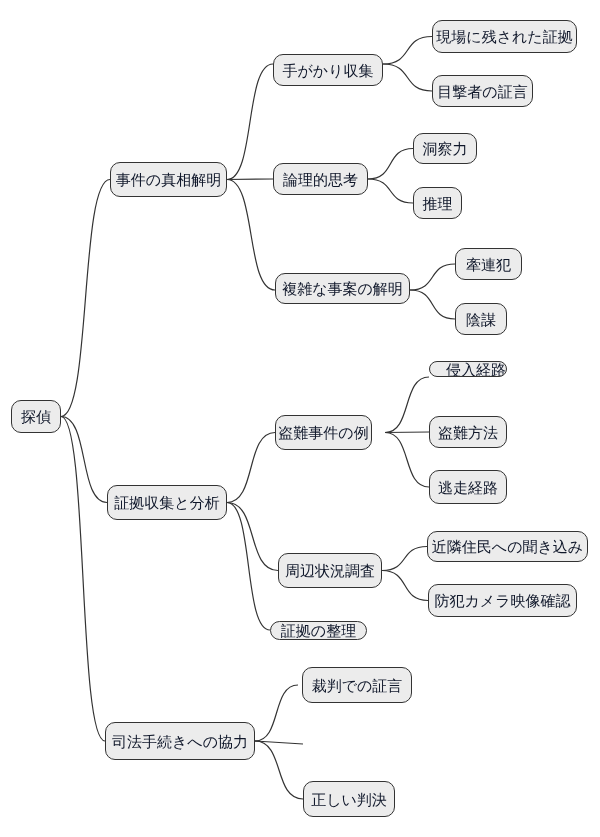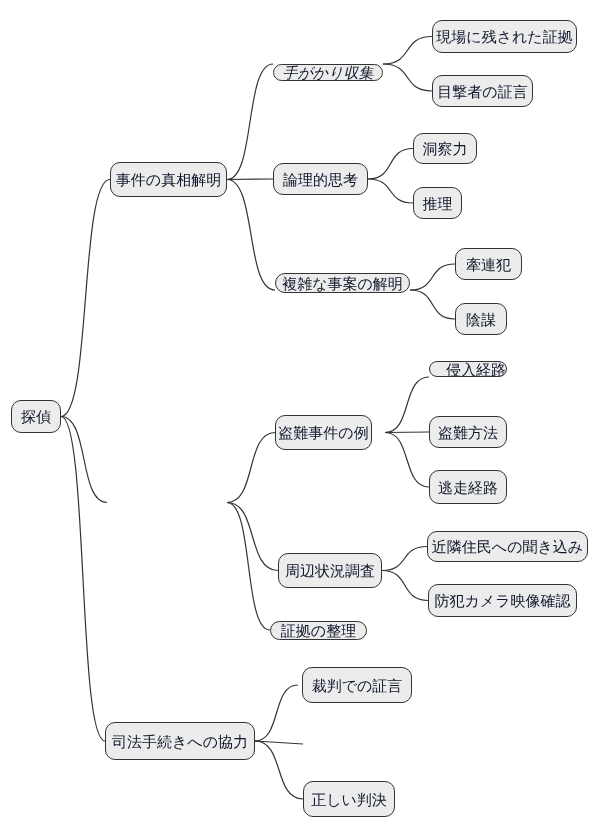--- a/index.html
+++ b/index.html
@@ -76,46 +76,49 @@
       <path d="M255,741 L303,744" fill="none" stroke="#333333" stroke-width="1.2"></path>
       <path d="M255,741 C284.76,741 273.24,799 303,799" fill="none" stroke="#333333" stroke-width="1.2"></path>
     </svg>
   <div class="node-layer">
       <div class="node" style="left: 11px; top: 400px; width: 50px; height: 33px;">
         <span class="label">探偵</span>
       </div>
       <div class="node" style="left: 110px; top: 162px; width: 117px; height: 35px;">
         <span class="label">事件の真相解明</span>
       </div>
-      <div class="node" style="left: 273px; top: 64px; width: 110px; height: 17px; font-style: italic;">
+      <div class="node" style="left: 273px; top: 54px; width: 110px; height: 32px;">
         <span class="label">手がかり収集</span>
       </div>
       <div class="node" style="left: 432px; top: 20px; width: 145px; height: 33px;">
         <span class="label">現場に残された証拠</span>
       </div>
       <div class="node" style="left: 432px; top: 75px; width: 101px; height: 32px;">
         <span class="label">目撃者の証言</span>
       </div>
       <div class="node" style="left: 273px; top: 163px; width: 95px; height: 32px;">
         <span class="label">論理的思考</span>
       </div>
       <div class="node" style="left: 413px; top: 133px; width: 64px; height: 31px;">
         <span class="label">洞察力</span>
       </div>
       <div class="node" style="left: 413px; top: 187px; width: 49px; height: 32px;">
         <span class="label">推理</span>
       </div>
-      <div class="node" style="left: 275px; top: 273px; width: 135px; height: 20px;">
+      <div class="node" style="left: 275px; top: 273px; width: 135px; height: 31px;">
         <span class="label">複雑な事案の解明</span>
       </div>
       <div class="node" style="left: 455px; top: 248px; width: 67px; height: 32px;">
         <span class="label">牽連犯</span>
       </div>
       <div class="node" style="left: 455px; top: 303px; width: 52px; height: 32px;">
         <span class="label">陰謀</span>
+      </div>
+      <div class="node" style="left: 107px; top: 485px; width: 120px; height: 35px;">
+        <span class="label">証拠収集と分析</span>
       </div>
       <div class="node" style="left: 275px; top: 415px; width: 97px; height: 35px;">
         <span class="label">盗難事件の例</span>
       </div>
       <div class="node" style="left: 429px; top: 361px; width: 78px; height: 16px; padding-left: 16px;">
         <span class="label">侵入経路</span>
       </div>
       <div class="node" style="left: 429px; top: 416px; width: 78px; height: 32px;">
         <span class="label">盗難方法</span>
       </div>

